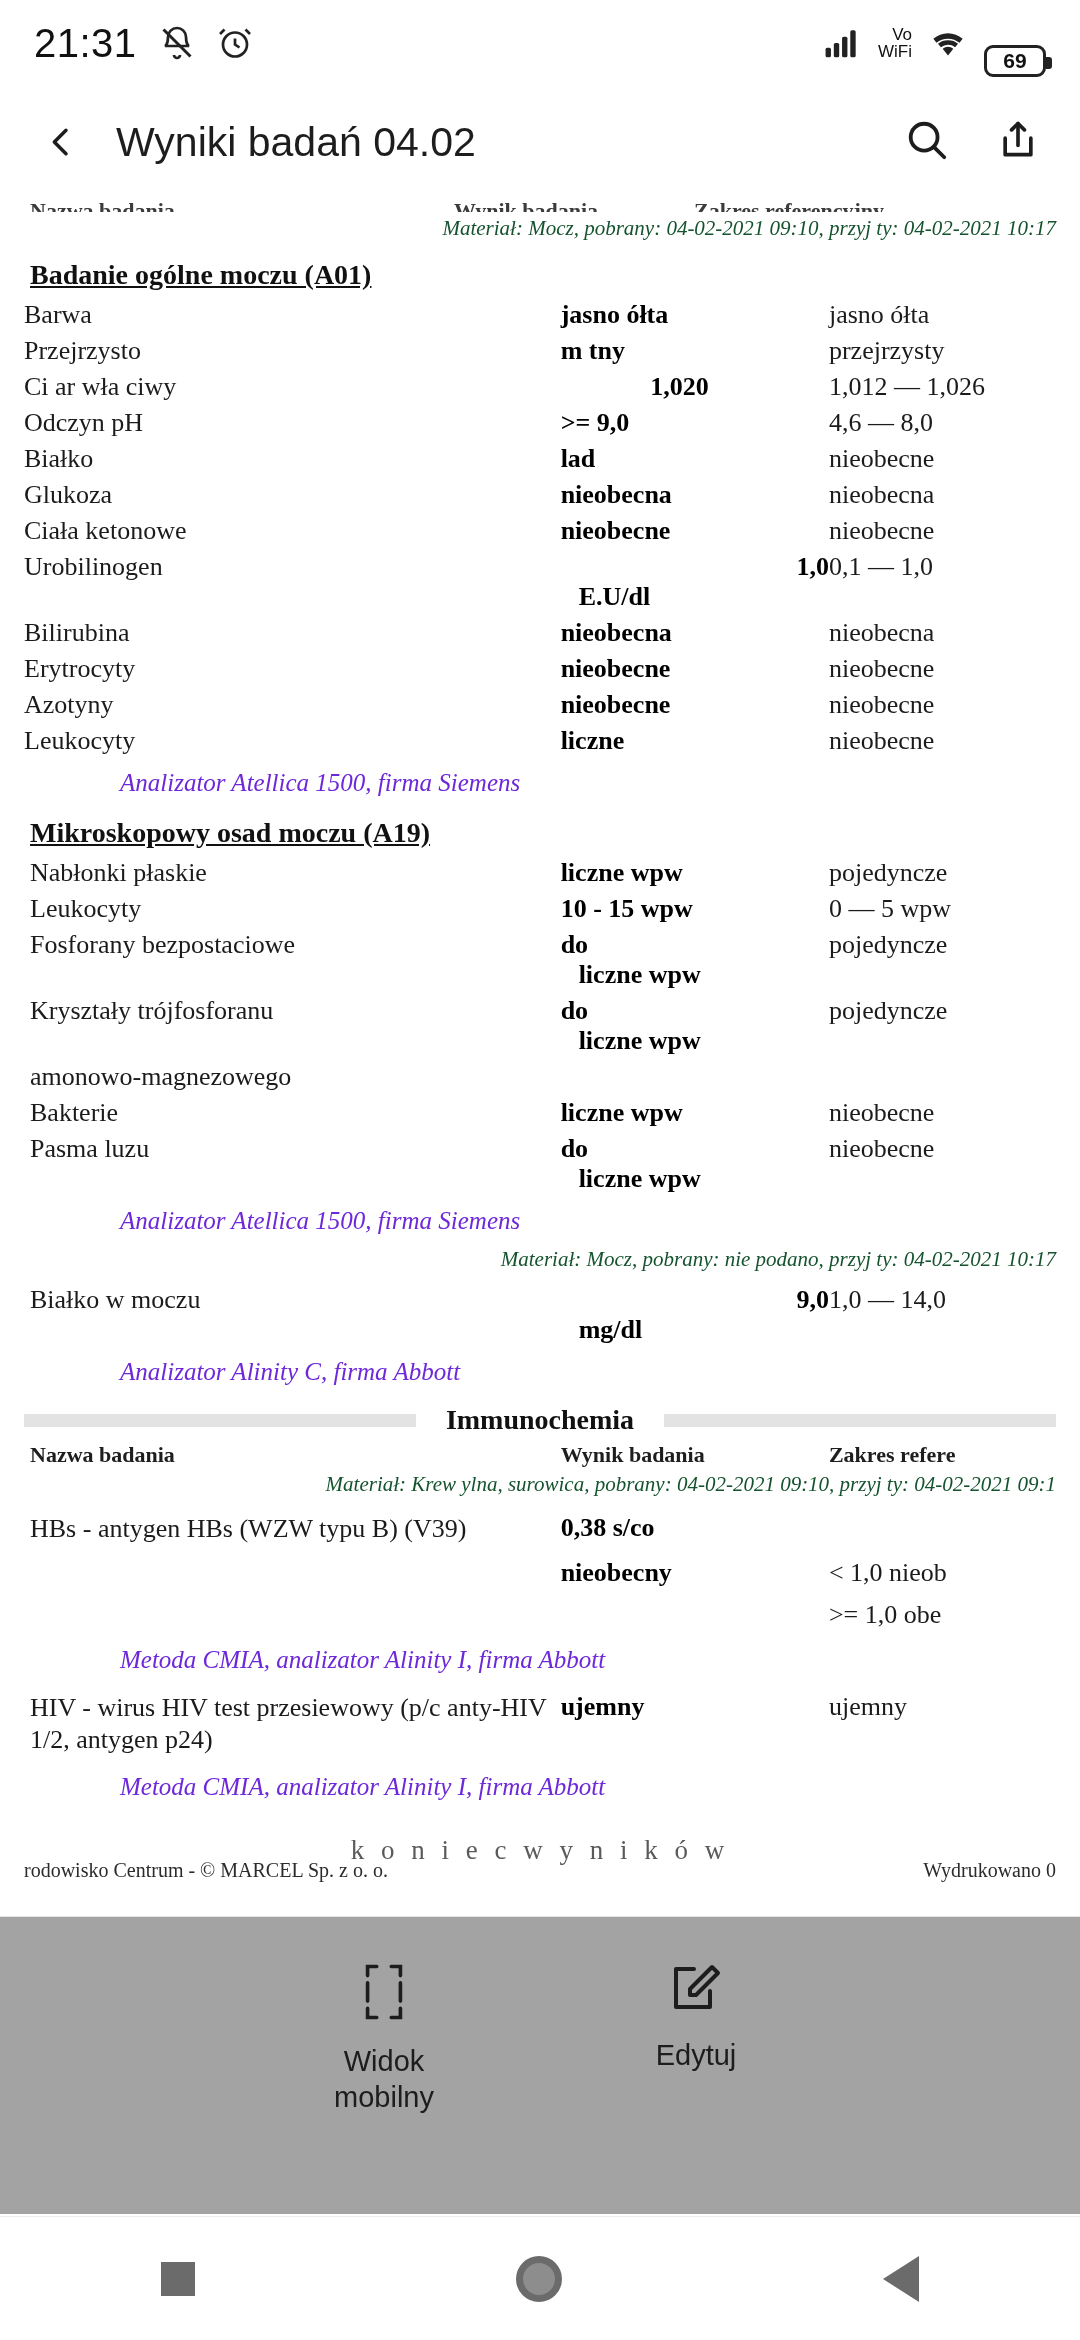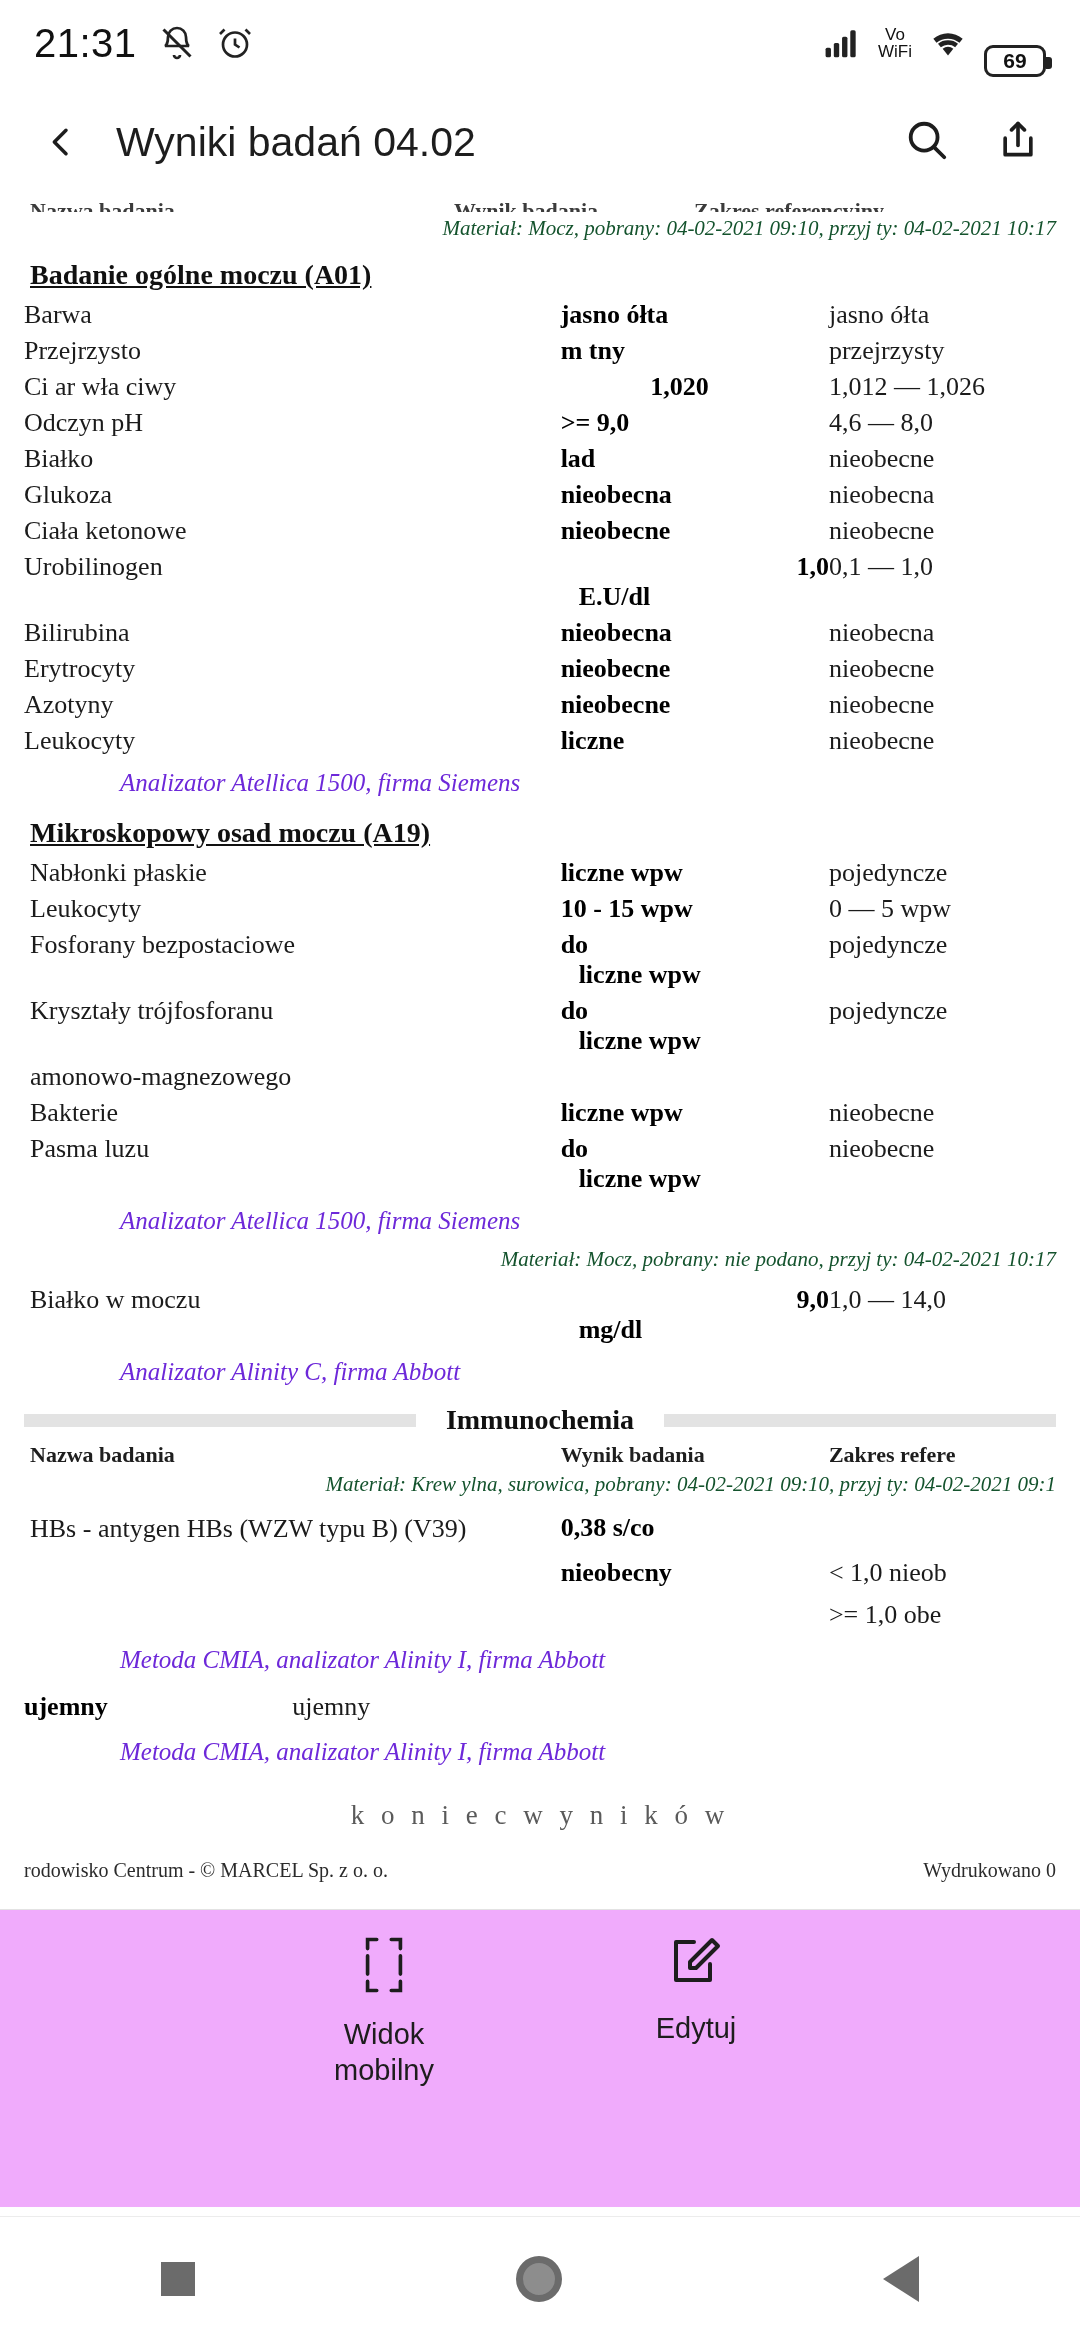--- a/index.html
+++ b/index.html
@@ -23,21 +23,21 @@
   .icon-svg { display:block; }
   .batt {
     width: 62px; height: 32px; border: 3px solid #222; border-radius: 9px;
     display:flex; align-items:center; justify-content:center;
     font-size: 21px; font-weight: 600; color:#111; position:relative;margin-top:35px;
   }
   .batt::after {
     content:""; position:absolute; right:-9px; top: 9px;
     width: 6px; height: 12px; background:#222; border-radius: 0 3px 3px 0;
   }
-  .vowifi { font-size: 17px; line-height: 17px; text-align:center; color:#111; }
+  .vowifi { font-size: 17px; line-height: 17px; text-align:right; color:#111; }
 
   
   .appbar {
     height: 112px; display:flex; align-items:center; padding: 0 34px; gap: 28px;
   }
   .back-btn { width: 54px; height:54px; display:flex; align-items:center; justify-content:center; }
   .app-title {
     font-size: 41px; color:#1d1d1d; flex: 1 1 auto;
     white-space: nowrap; overflow: hidden;
   }
@@ -107,25 +107,25 @@
   }
 
   .footer-line {
     position:absolute; left: 0; right: 0; bottom: 36px;
     display:flex; justify-content: space-between; font-size: 20px; color:#2b2b2b;
     padding: 0 24px;
   }
 
   
   .actionbar {
-    position:absolute; left:0; right:0; bottom: 133px; height: 298px;
+    position:absolute; left:0; right:0; bottom: 126px; height: 298px;
     border-top: 1px solid #e2e2e2;
     display:flex; align-items: flex-start; justify-content: center; gap: 92px;
-    padding-top: 24px;
-    background:#f0abfc;
+    padding-top: 44px;
+    background:#a3a3a3;
   }
   .action {
     display:flex; flex-direction: column; align-items:center; gap: 16px; width: 220px;
   }
   .action .lbl { font-size: 29px; color:#1d1d1d; text-align:center; line-height: 1.25; }
 
   
   .navbar {
     position:absolute; left:0; right:0; bottom:0; height: 124px;
     border-top: 1px solid #ececec;
@@ -404,20 +404,21 @@
       </div>
       <div class="imm-row">
         <div class="imm-name"></div>
         <div class="imm-val"></div>
         <div class="imm-ref">&gt;= 1,0 obe</div>
       </div>
 
       <div class="analyzer">Metoda CMIA, analizator Alinity I, firma Abbott</div>
 
       <div class="imm-row">
+        <div class="imm-name">HIV - wirus HIV test przesiewowy (p/c anty-HIV 1/2, antygen p24)</div>
         <div class="imm-val">ujemny</div>
         <div class="imm-ref">ujemny</div>
       </div>
 
       <div class="analyzer">Metoda CMIA, analizator Alinity I, firma Abbott</div>
 
       <div class="koniec">k o n i e c   w y n i k ó w</div>
     </div>
 
     <div class="footer-line">

